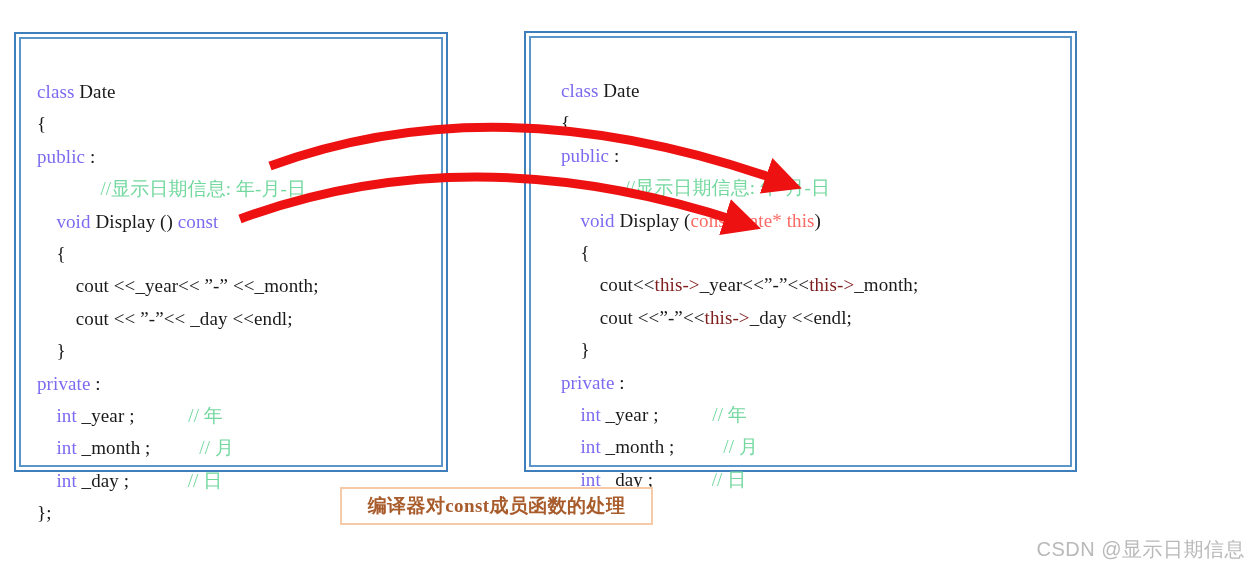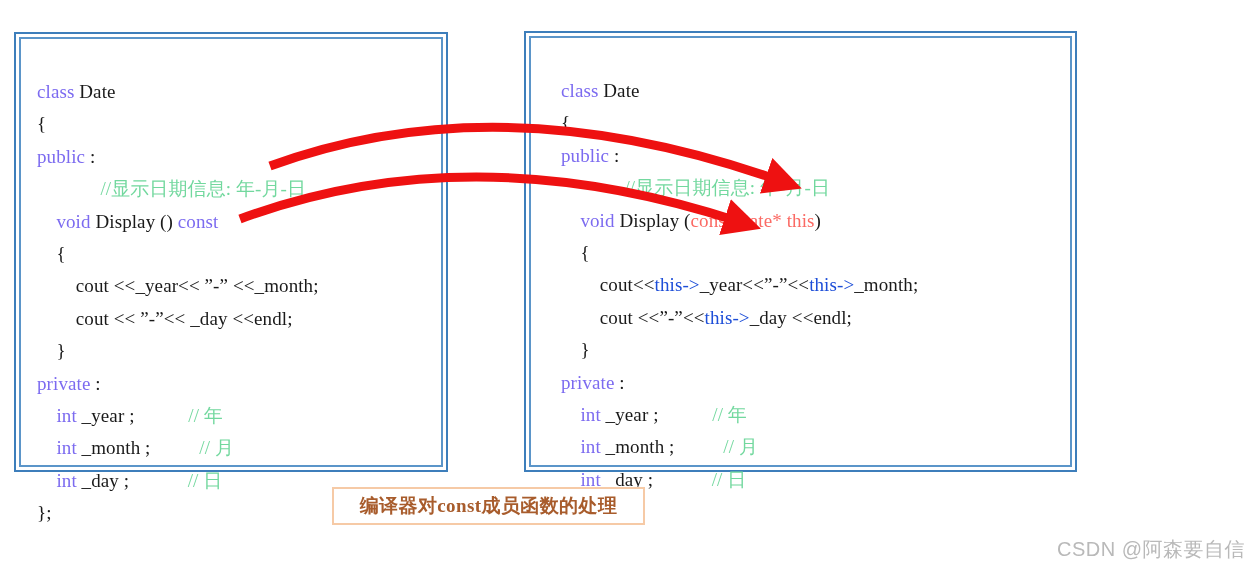--- a/index.html
+++ b/index.html
@@ -48,35 +48,35 @@
     letter-spacing: 0.1px;
   }
   #panel-right .code { padding-left: 30px; }
 
   .ln { display: block; height: 32.4px; }
 
   
   .kw   { color: #7c6bf0; }       
   .id   { color: #1a1a1a; }       
   .cm   { color: #72d89e; margin-left: 44px; }       
-  .this { color: #1d4ed8; font-family: Liberation Serif, serif; }       
+  .this { color: #7f1d1d; font-family: Liberation Serif, serif; }       
   .prm  { color: #fb6a64; }       
 
   
   #arrows {
     position: absolute;
     left: 0; top: 0;
     width: 1255px; height: 569px;
     pointer-events: none;
   }
 
   
   #caption {
     position: absolute;
-    left: 332px;
+    left: 340px;
     top: 487px;
     width: 313px;
     height: 38px;
     box-sizing: border-box;
     border: 2px solid #f6caa6;
     background: #ffffff;
     display: flex;
     align-items: center;
     justify-content: center;
   }
@@ -127,13 +127,13 @@
   <g id="arrow-group">
       <path d="M 270 166 Q 500 82 778 180" stroke="#ee1111" stroke-width="9" fill="none" stroke-linecap="butt" marker-end="url(#head0)"></path>
       <path d="M 240 219 Q 470 134 737 221" stroke="#ee1111" stroke-width="9" fill="none" stroke-linecap="butt" marker-end="url(#head1)"></path>
     </g>
 </svg>
 
 <div id="caption">
   <span class="txt">编译器对const成员函数的处理</span>
 </div>
 
-<div id="watermark">CSDN @阿森要自信</div>
+<div id="watermark">CSDN @显示日期信息</div>
 
 </body></html>

